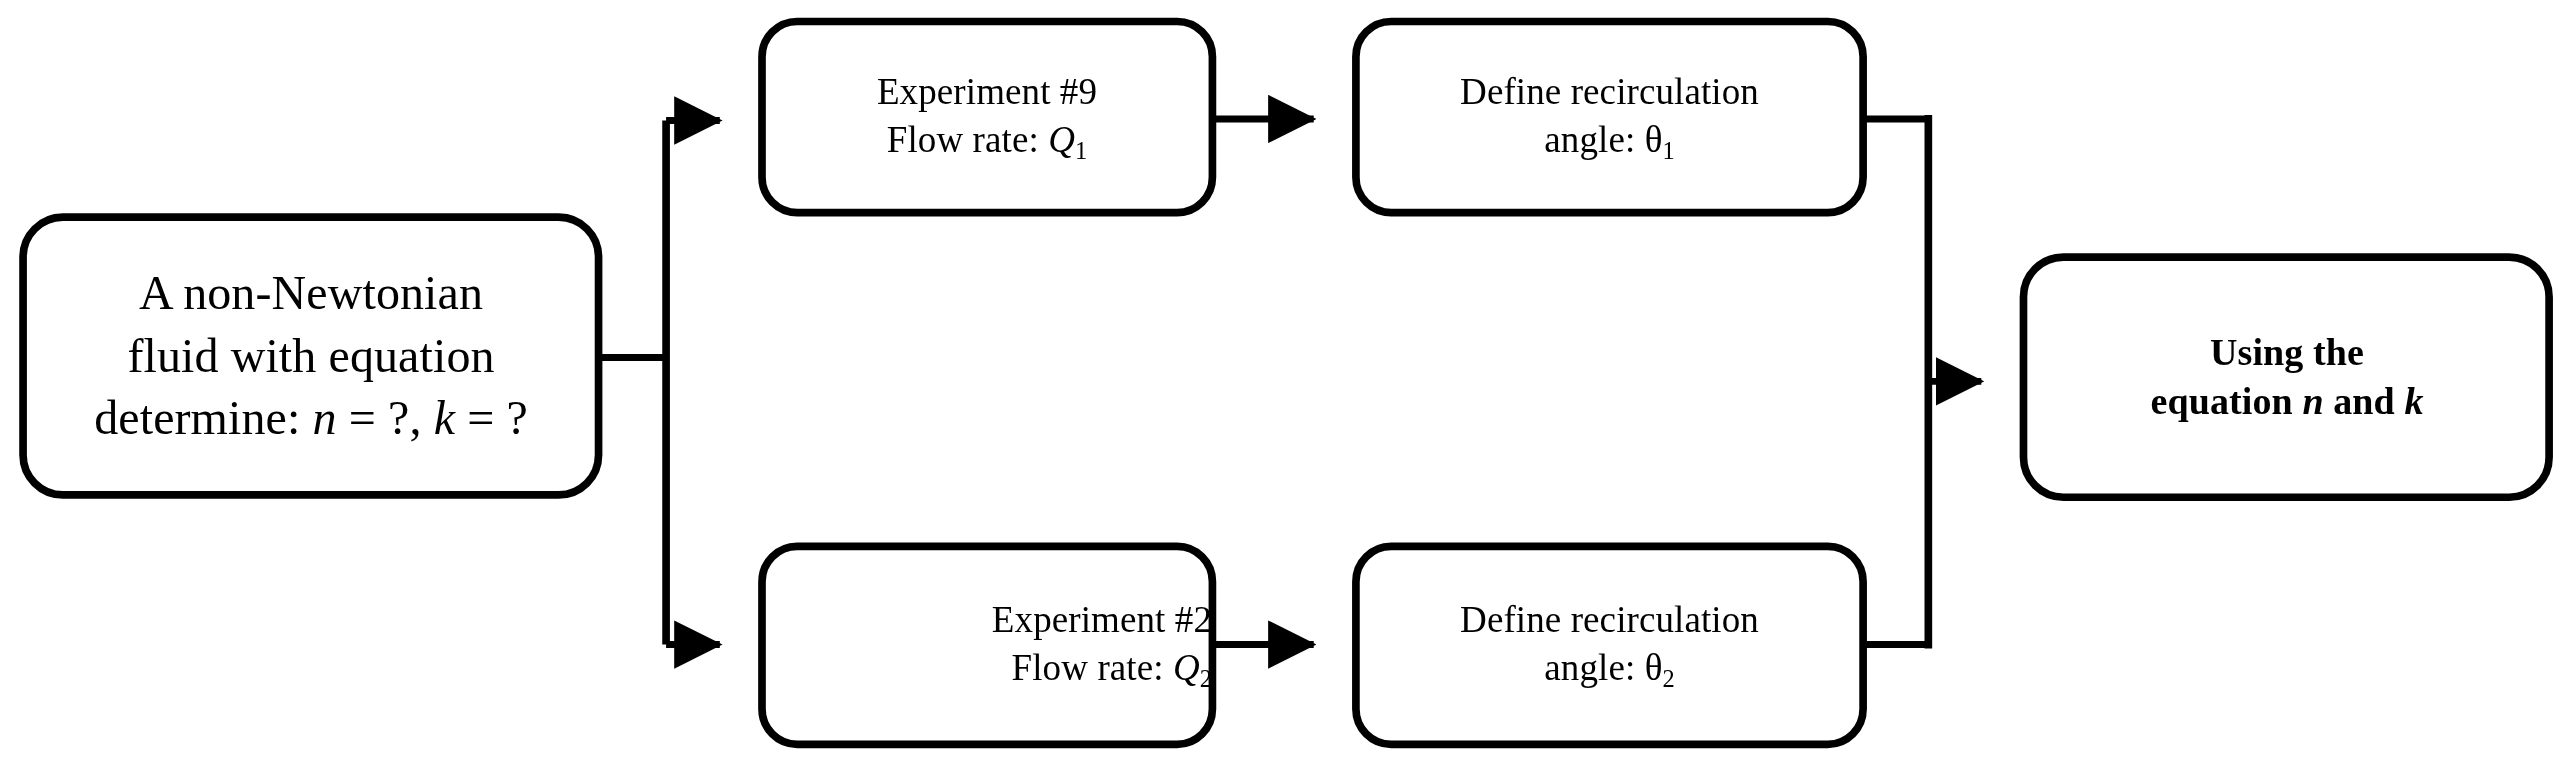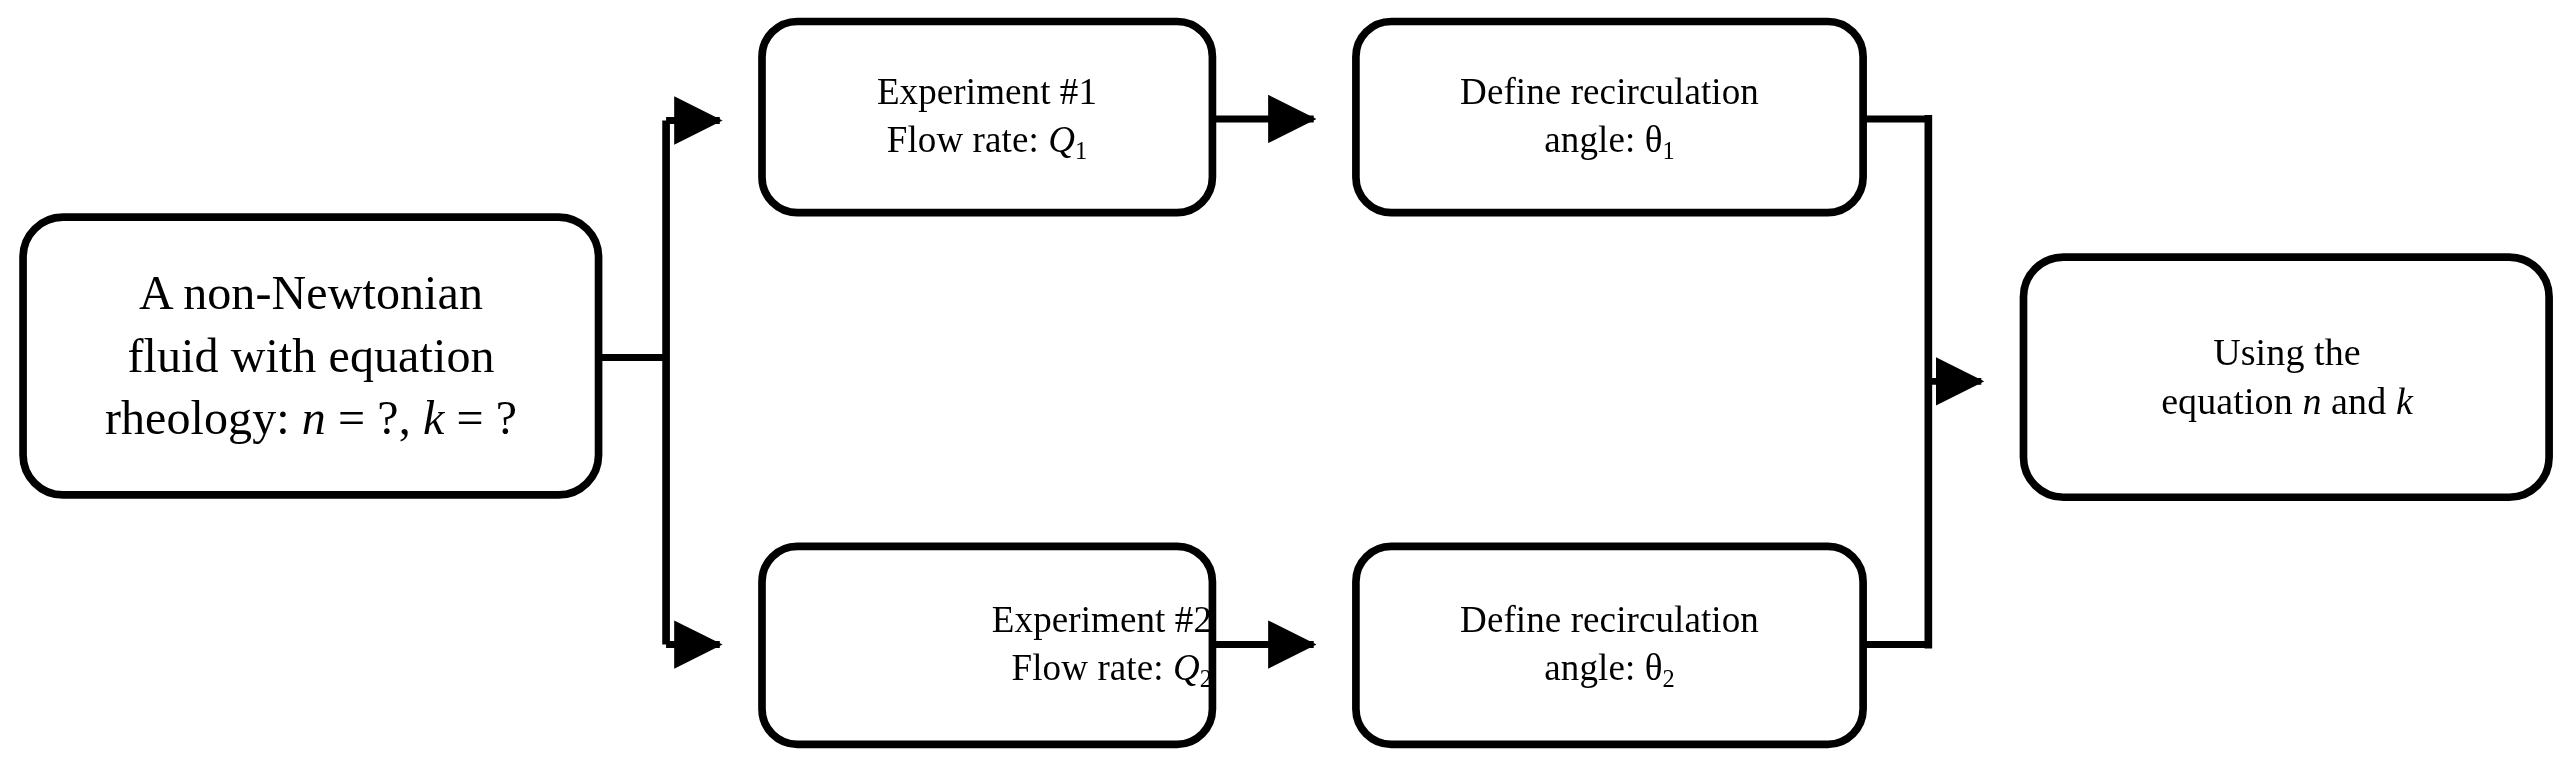--- a/index.html
+++ b/index.html
@@ -44,21 +44,21 @@
     letter-spacing: 0;
   }
   .gk { font-style: normal; }
 
   
   #node-source      { left: 23px;   top: 217px; width: 576px; height: 278px; font-size: 48px; }
   #node-exp1        { left: 762px;  top: 21.5px;  width: 450px; height: 191px; font-size: 37px; }
   #node-angle1      { left: 1356px; top: 21.5px;  width: 507px; height: 191px; font-size: 37px; }
   #node-exp2        { left: 762px;  top: 546px; width: 450px; height: 198px; font-size: 37px; align-items: flex-end; }
   #node-angle2      { left: 1356px; top: 546px; width: 507px; height: 198px; font-size: 37px; }
-  #node-result      { left: 2024px; top: 257px; width: 526px; height: 240px; font-size: 38px; }
+  #node-result      { left: 2024px; top: 257px; width: 526px; height: 240px; font-size: 38px; font-weight: bold; }
 </style>
 </head>
 <body>
 
 <div id="canvas">
 
   <svg id="flow-svg" viewBox="0 0 3357 1010" xmlns="http://www.w3.org/2000/svg">
     <defs>
       <marker id="arrowhead" markerWidth="7" markerHeight="7" refX="6.6" refY="3.5" orient="auto" markerUnits="strokeWidth">
         <path d="M0,0 L7,3.5 L0,7 z" fill="#000000"></path>
@@ -85,25 +85,25 @@
 
     <path d="M2428,155 L2513,155" fill="none" stroke="#000000" stroke-width="9"></path>
     <path d="M2428,840 L2513,840" fill="none" stroke="#000000" stroke-width="9"></path>
     <path d="M2513,150 L2513,845" fill="none" stroke="#000000" stroke-width="10"></path>
     <path d="M2513,497 L2582,497" fill="none" stroke="#000000" stroke-width="9" marker-end="url(#arrowhead)"></path>
   </svg>
 
   <div class="node" id="node-source">
     <span class="node-line">A non-Newtonian</span>
     <span class="node-line">fluid with equation</span>
-    <span class="node-line"><span>rheology: </span><span class="v">n</span><span> = ?, </span><span class="v">k</span><span> = ?</span></span>
+    <span class="node-line"><span>determine: </span><span class="v">n</span><span> = ?, </span><span class="v">k</span><span> = ?</span></span>
   </div>
 
   <div class="node" id="node-exp1">
-    <span class="node-line">Experiment #1</span>
+    <span class="node-line">Experiment #9</span>
     <span class="node-line"><span>Flow rate: </span><span class="v">Q</span><span class="sub">1</span></span>
   </div>
 
   <div class="node" id="node-angle1">
     <span class="node-line">Define recirculation</span>
     <span class="node-line"><span>angle: </span><span class="gk">θ</span><span class="sub">1</span></span>
   </div>
 
   <div class="node" id="node-exp2">
     <span class="node-line">Experiment #2</span>

